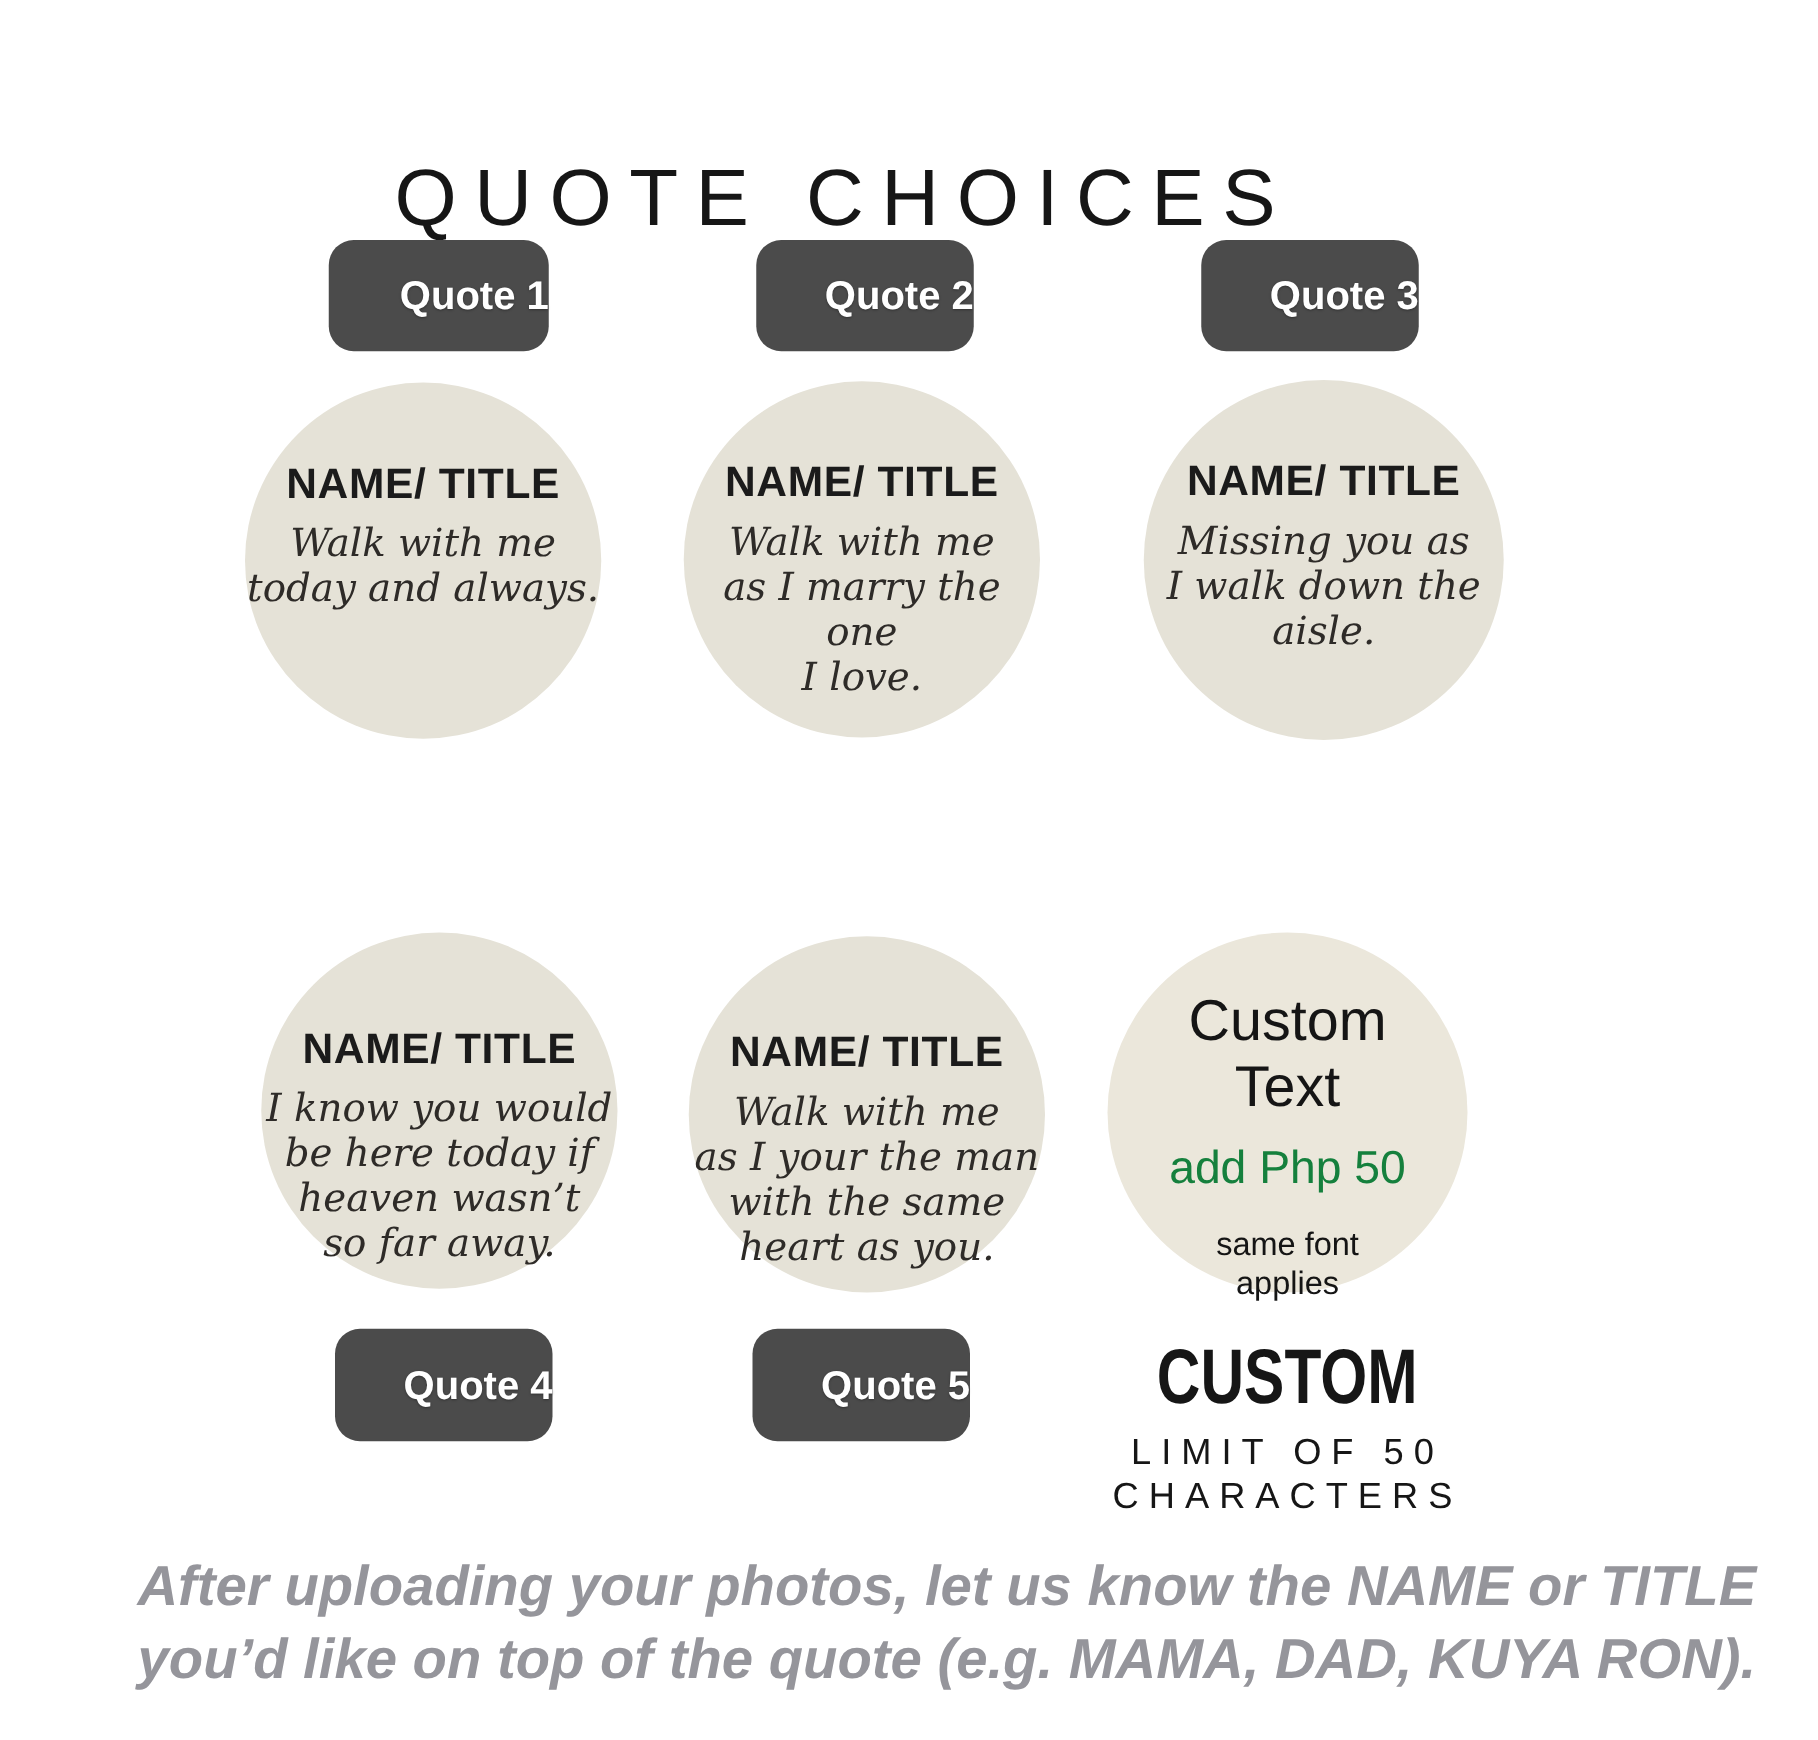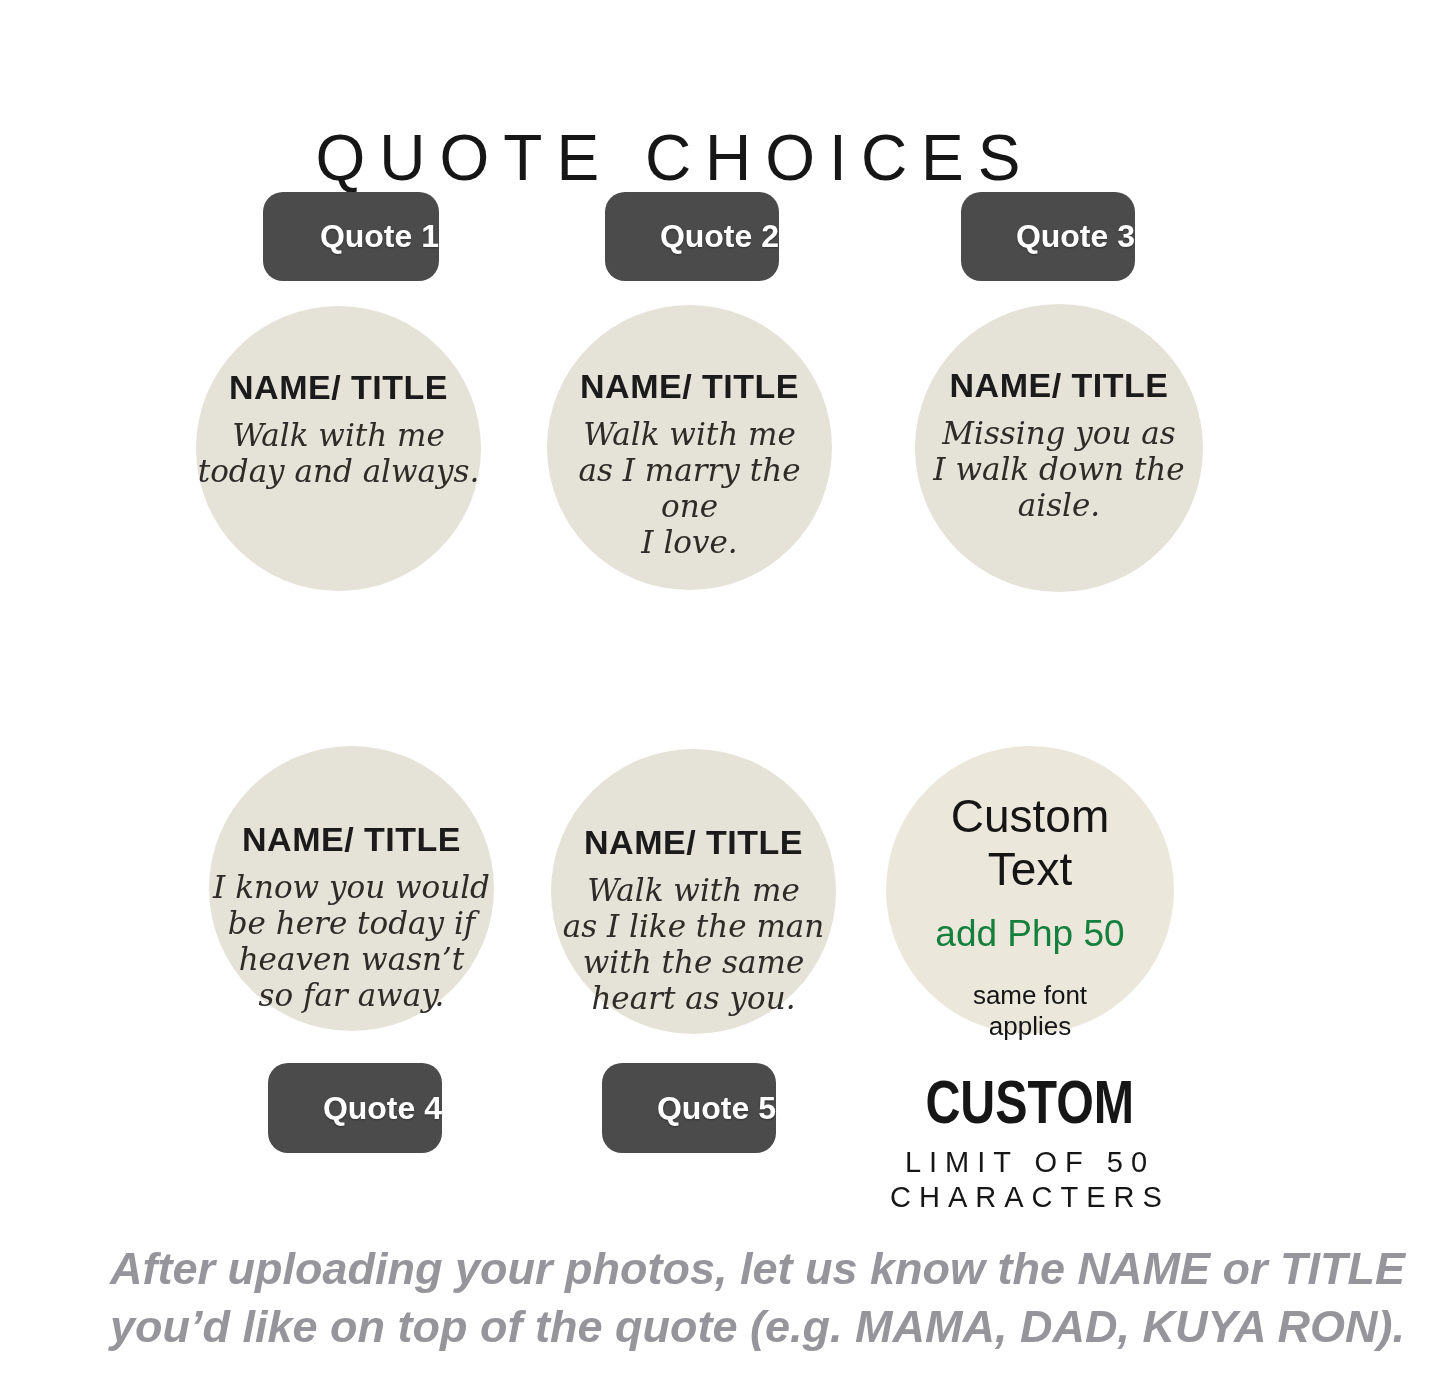--- a/index.html
+++ b/index.html
@@ -98,21 +98,21 @@
       <div>be here today if</div>
       <div>heaven wasn’t</div>
       <div>so far away.</div>
     </div>
   </div>
 
   <div class="circle r2" style="left:551px;top:749px;">
     <div class="heading">NAME/ TITLE</div>
     <div class="script">
       <div>Walk with me</div>
-      <div>as I like the man</div>
+      <div>as I your the man</div>
       <div>with the same</div>
       <div>heart as you.</div>
     </div>
   </div>
 
   <div class="circle custom" style="left:886px;top:746px;width:288px;height:288px;">
     <div class="custom-title">
       <div>Custom</div>
       <div>Text</div>
     </div>

